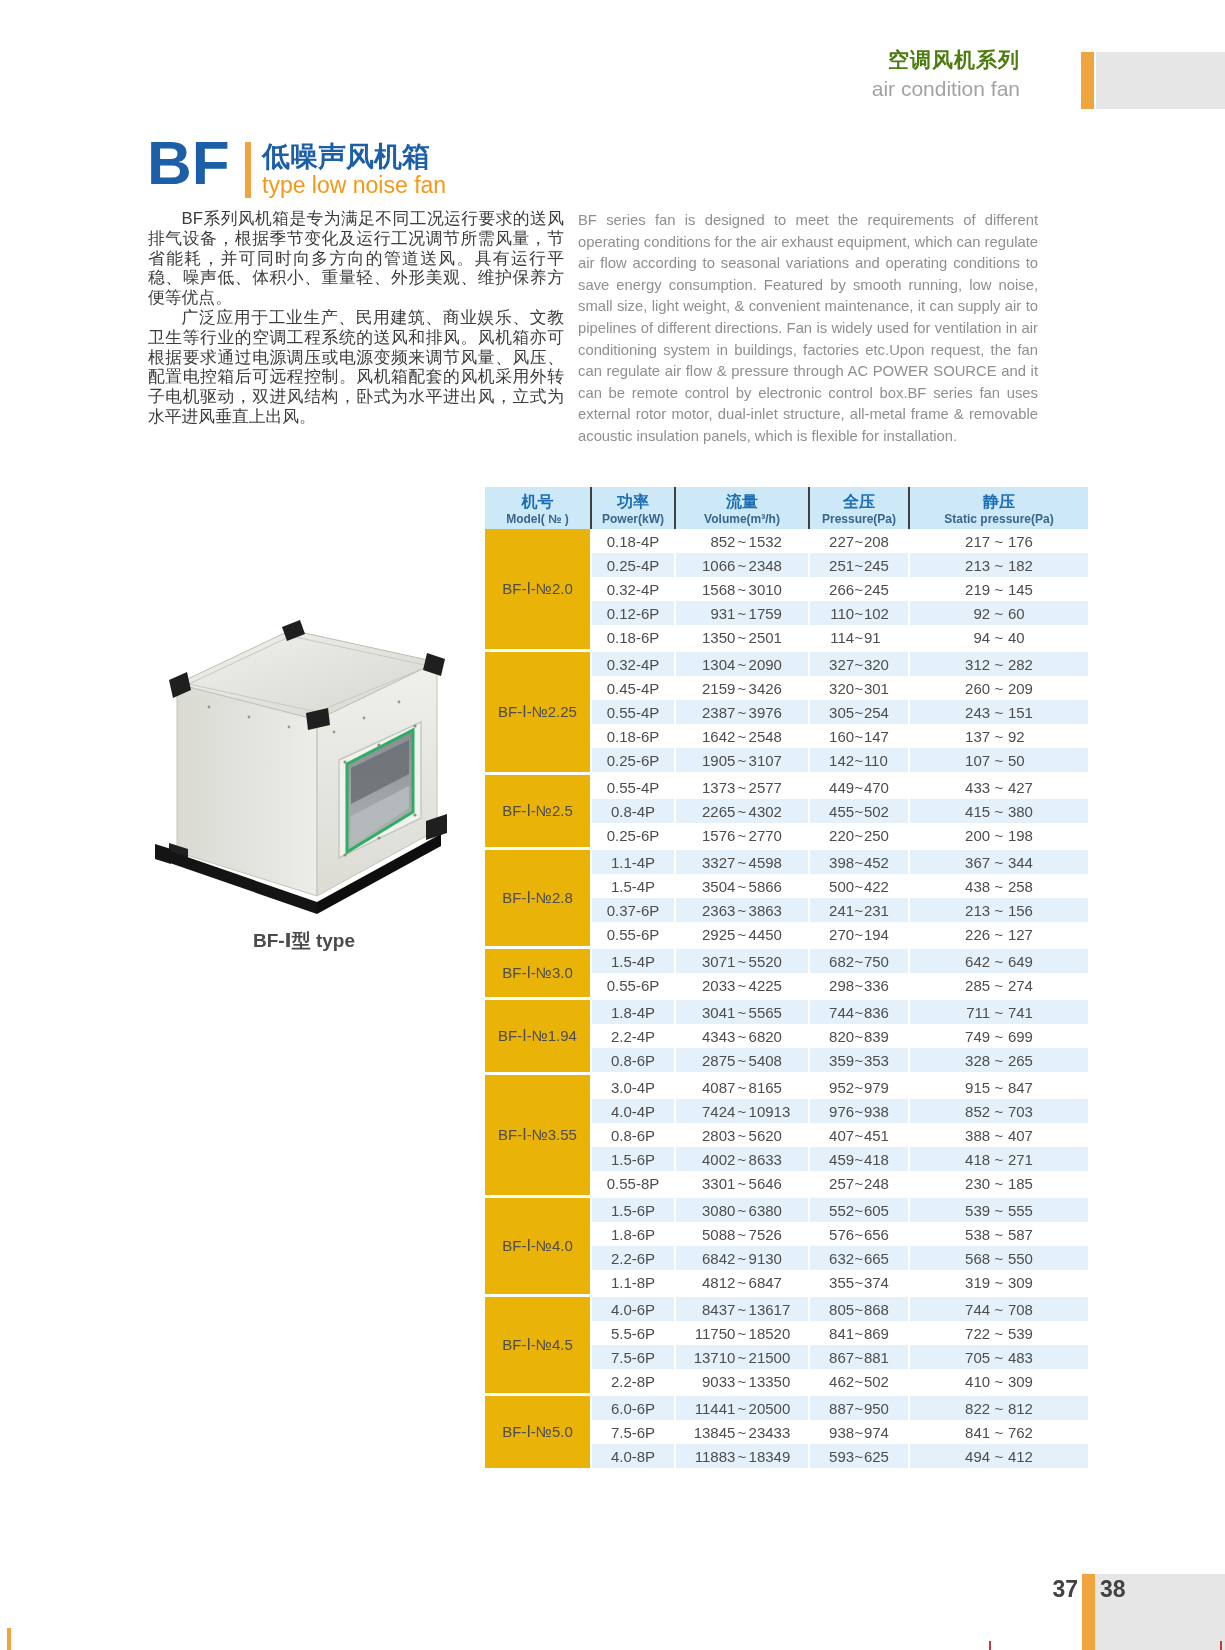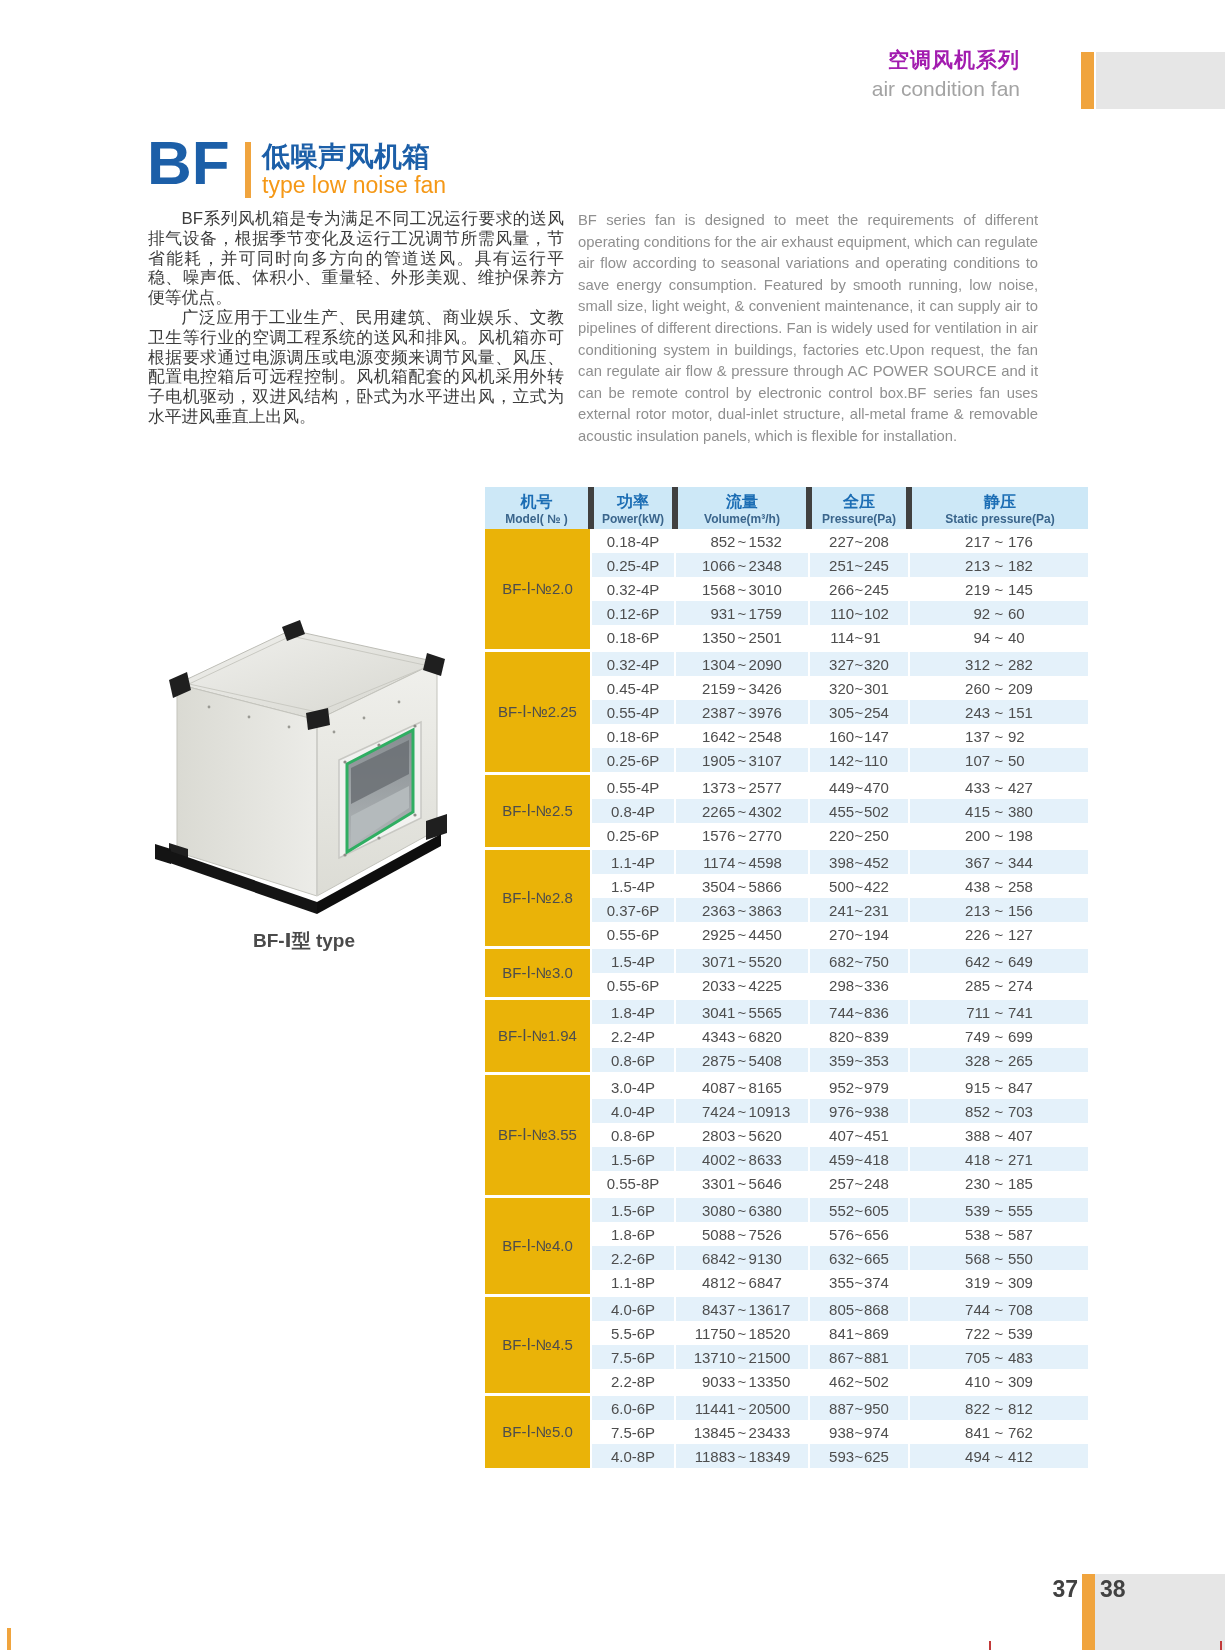--- a/index.html
+++ b/index.html
@@ -1,20 +1,20 @@
 <!DOCTYPE html>
 <html><head>
 <meta charset="utf-8">
 <style>
   html,body{margin:0;padding:0;}
   body{background:#fff;font-family:"Liberation Sans","DejaVu Sans",sans-serif;}
   .page{position:relative;width:1225px;height:1650px;background:#fff;overflow:hidden;}
 
   
-  .series-zh{position:absolute;top:46px;right:205px;font-size:21px;font-weight:bold;color:#a21caf;letter-spacing:1px;font-family:Liberation Serif, serif;}
+  .series-zh{position:absolute;top:46px;right:205px;font-size:21px;font-weight:bold;color:#4d7c0f;letter-spacing:1px;font-family:Liberation Serif, serif;}
   .series-en{position:absolute;top:77px;right:205px;font-size:21px;color:#a3a3a3;}
   .hdr-orange{position:absolute;left:1081px;top:52px;width:13px;height:57px;background:#f0a43e;}
   .hdr-gray{position:absolute;left:1096px;top:52px;width:129px;height:57px;background:#e6e6e6;}
 
   
   .bf-code{position:absolute;left:147px;top:128px;font-size:62px;font-weight:bold;color:#1c5fa8;line-height:70px;}
   .bf-divider{position:absolute;left:245px;top:142px;width:6px;height:56px;background:#f0a43e;}
   .bf-name-zh{position:absolute;left:262px;top:138px;font-size:28px;font-weight:bold;color:#1c5fa8;}
   .bf-name-en{position:absolute;left:262px;top:172px;font-size:23px;color:#f59816;}
 
@@ -24,21 +24,21 @@
   .intro-en{position:absolute;left:578px;top:210px;width:460px;font-size:14.8px;line-height:21.6px;color:#8f8f8f;text-align:justify;}
 
   
   .figure{position:absolute;left:143px;top:612px;width:322px;text-align:center;}
   .figure svg{display:block;margin:0 auto;}
   .fig-caption{margin-top:14px;font-size:19px;font-weight:bold;color:#4a4a4a;}
 
   
   .table-wrap{position:absolute;left:485px;top:487px;width:603px;}
   table.spec{border-collapse:collapse;table-layout:fixed;width:603px;}
-  table.spec th{background:#cde8f7;border-left:6px solid #404040;height:42px;padding:0;vertical-align:middle;}
+  table.spec th{background:#cde8f7;border-left:2px solid #404040;height:42px;padding:0;vertical-align:middle;}
   table.spec th:first-child{border-left:none;}
   .hzh{font-size:16px;font-weight:bold;color:#1b6db4;line-height:20px;padding-top:2px;}
   .hen{font-size:12px;color:#3a658c;line-height:15px;}
   table.spec td.d{background:#fff;border-left:2px solid #fff;height:24px;text-align:center;font-size:15px;color:#4d4d4d;padding:0;vertical-align:middle;}
   table.spec tr.alt td.d{background:#e4f1fa;}
   table.spec td.model{background:#eab308;text-align:center;font-size:15px;color:#4d4d4d;padding:0;}
   table.spec tr.gap td{height:3px;background:#fff;border:none;padding:0;}
   .lo{display:inline-block;width:45%;text-align:right;}
   .tl{display:inline-block;width:10%;text-align:center;}
   .hi{display:inline-block;width:45%;text-align:left;}
@@ -265,21 +265,21 @@
             <td class="d"><span class="lo">200</span><span class="tl">~</span><span class="hi">198</span></td>
           </tr>
           <tr class="gap">
             <td colspan="5"></td>
           </tr>
         </tbody>
         <tbody>
           <tr class="alt">
             <td class="model" rowspan="4">BF-Ⅰ-№2.8</td>
             <td class="d">1.1-4P</td>
-            <td class="d"><span class="lo">1174</span><span class="tl">~</span><span class="hi">4598</span></td>
+            <td class="d"><span class="lo">3327</span><span class="tl">~</span><span class="hi">4598</span></td>
             <td class="d"><span class="lo">398</span><span class="tl">~</span><span class="hi">452</span></td>
             <td class="d"><span class="lo">367</span><span class="tl">~</span><span class="hi">344</span></td>
           </tr>
           <tr class="">
             <td class="d">1.5-4P</td>
             <td class="d"><span class="lo">3504</span><span class="tl">~</span><span class="hi">5866</span></td>
             <td class="d"><span class="lo">500</span><span class="tl">~</span><span class="hi">422</span></td>
             <td class="d"><span class="lo">438</span><span class="tl">~</span><span class="hi">258</span></td>
           </tr>
           <tr class="alt">

